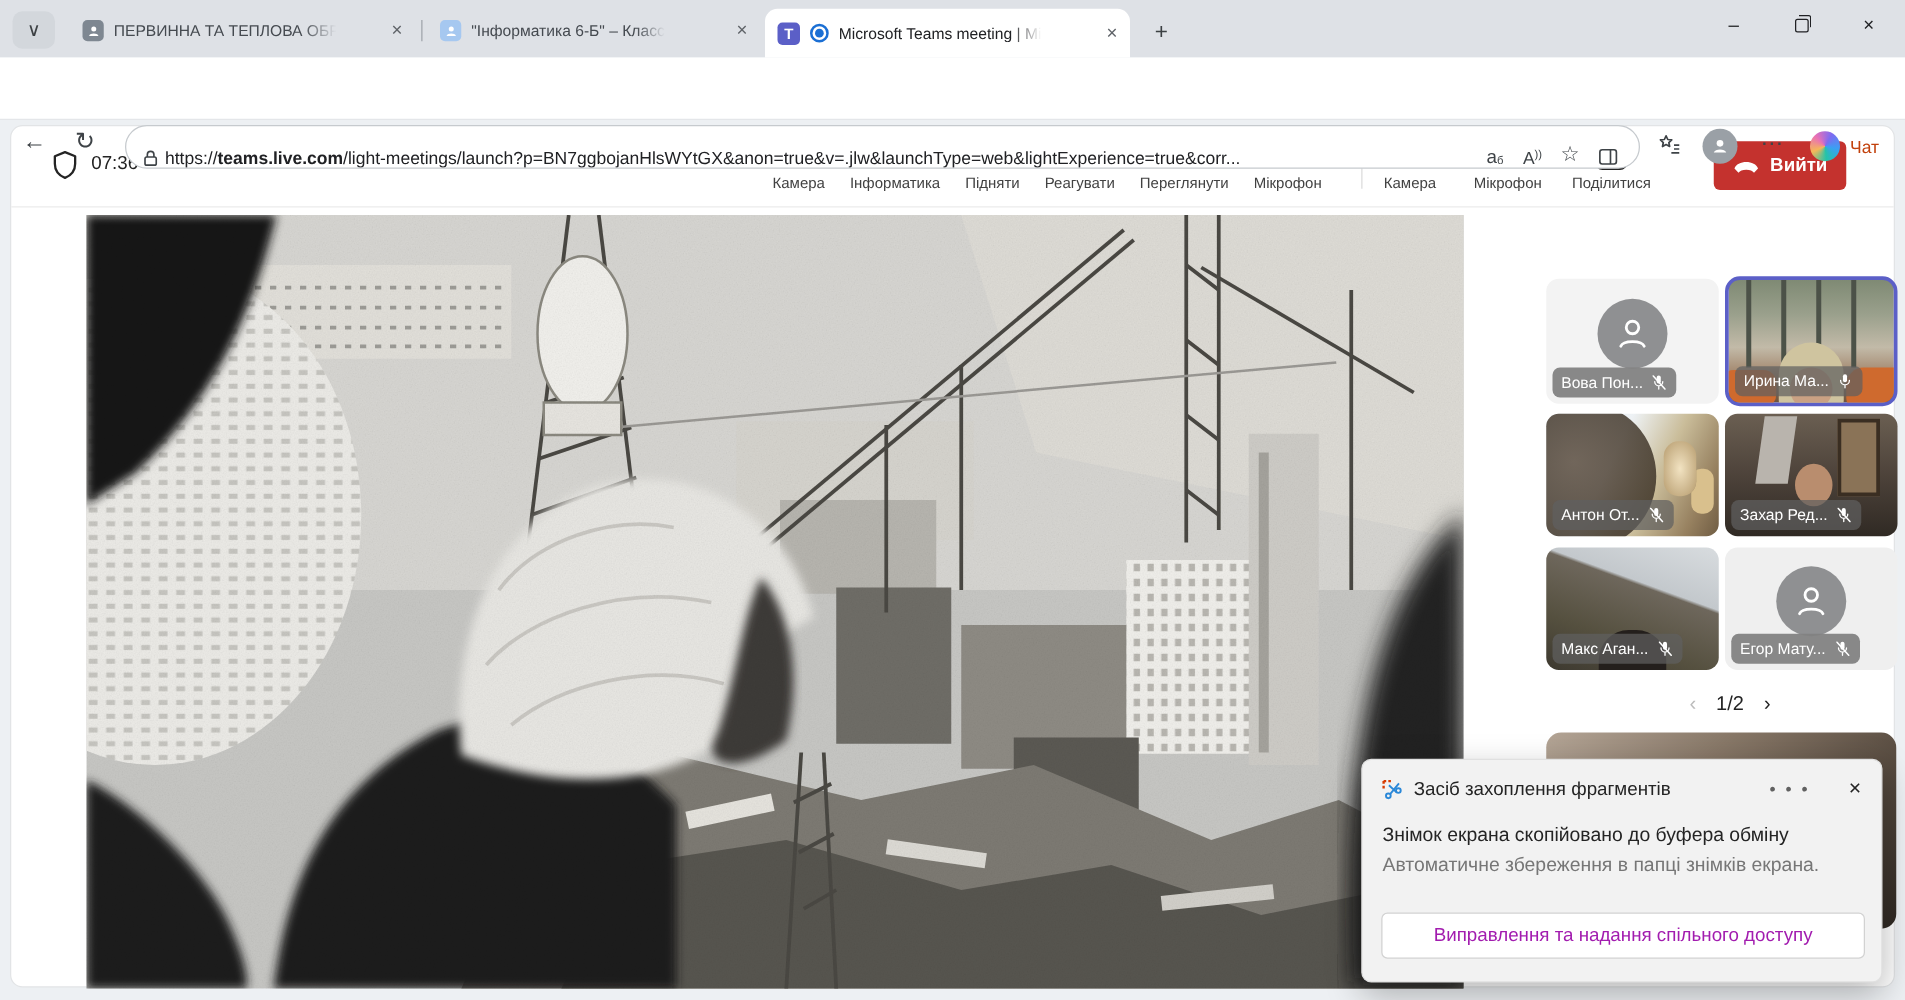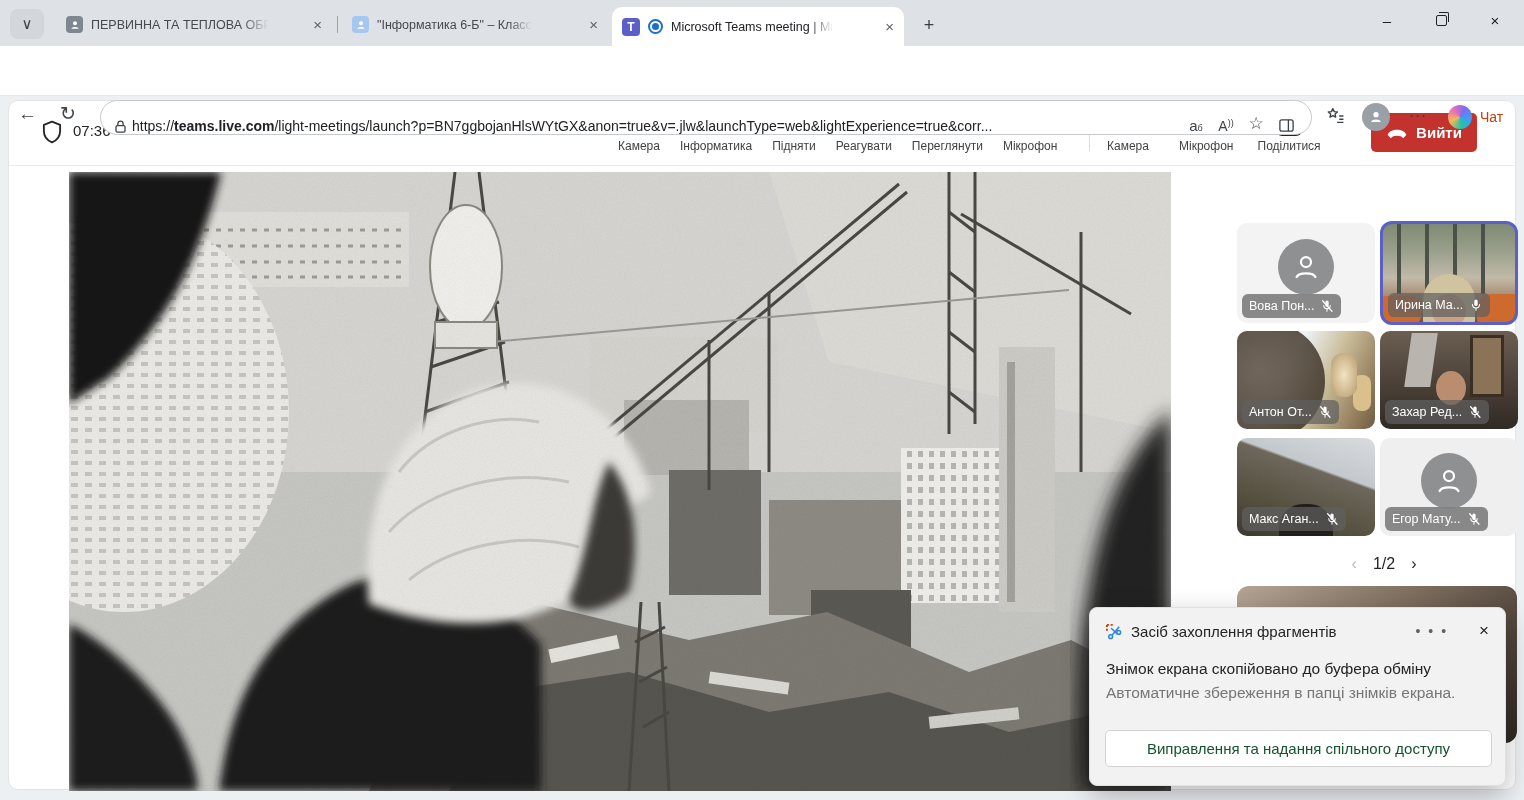--- a/index.html
+++ b/index.html
@@ -108,21 +108,21 @@
   #toast { position:absolute; left:1080px; top:506px; width:417px; height:179px; background:#f2f2f2;
     border:1px solid #e0e0e0; border-radius:8px; box-shadow:0 10px 28px rgba(0,0,0,.28); z-index:10; }
   #toast .hdr { display:flex; align-items:center; gap:9px; padding:13px 16px 0 15px; }
   #toast .hdr .ttl { font-size:15px; color:#242424; flex:1; }
   #toast .hdr .dots { color:#616161; font-size:14px; letter-spacing:2px; margin-right:22px; }
   #toast .hdr .close { color:#242424; font-size:17px; }
   #toast .l1 { position:absolute; left:16px; top:52px; font-size:15.5px; color:#242424; }
   #toast .l2 { position:absolute; left:16px; top:76px; font-size:15.5px; color:#767676; }
   #toast .act { position:absolute; left:15px; top:122px; width:387px; height:37px; background:#fff;
     border:1px solid #d2d2d2; border-radius:5px; display:flex; align-items:center; justify-content:center;
-    font-size:15px; color:#14532d; }
+    font-size:15px; color:#a21caf; }
 
   svg.ic { display:block; }
 </style>
 </head>
 <body>
 
 <svg width="0" height="0" style="position:absolute">
   <defs>
     <symbol id="i-person" viewBox="0 0 24 24">
         <circle cx="12" cy="8" r="4" fill="none" stroke="currentColor" stroke-width="1.8"></circle>

